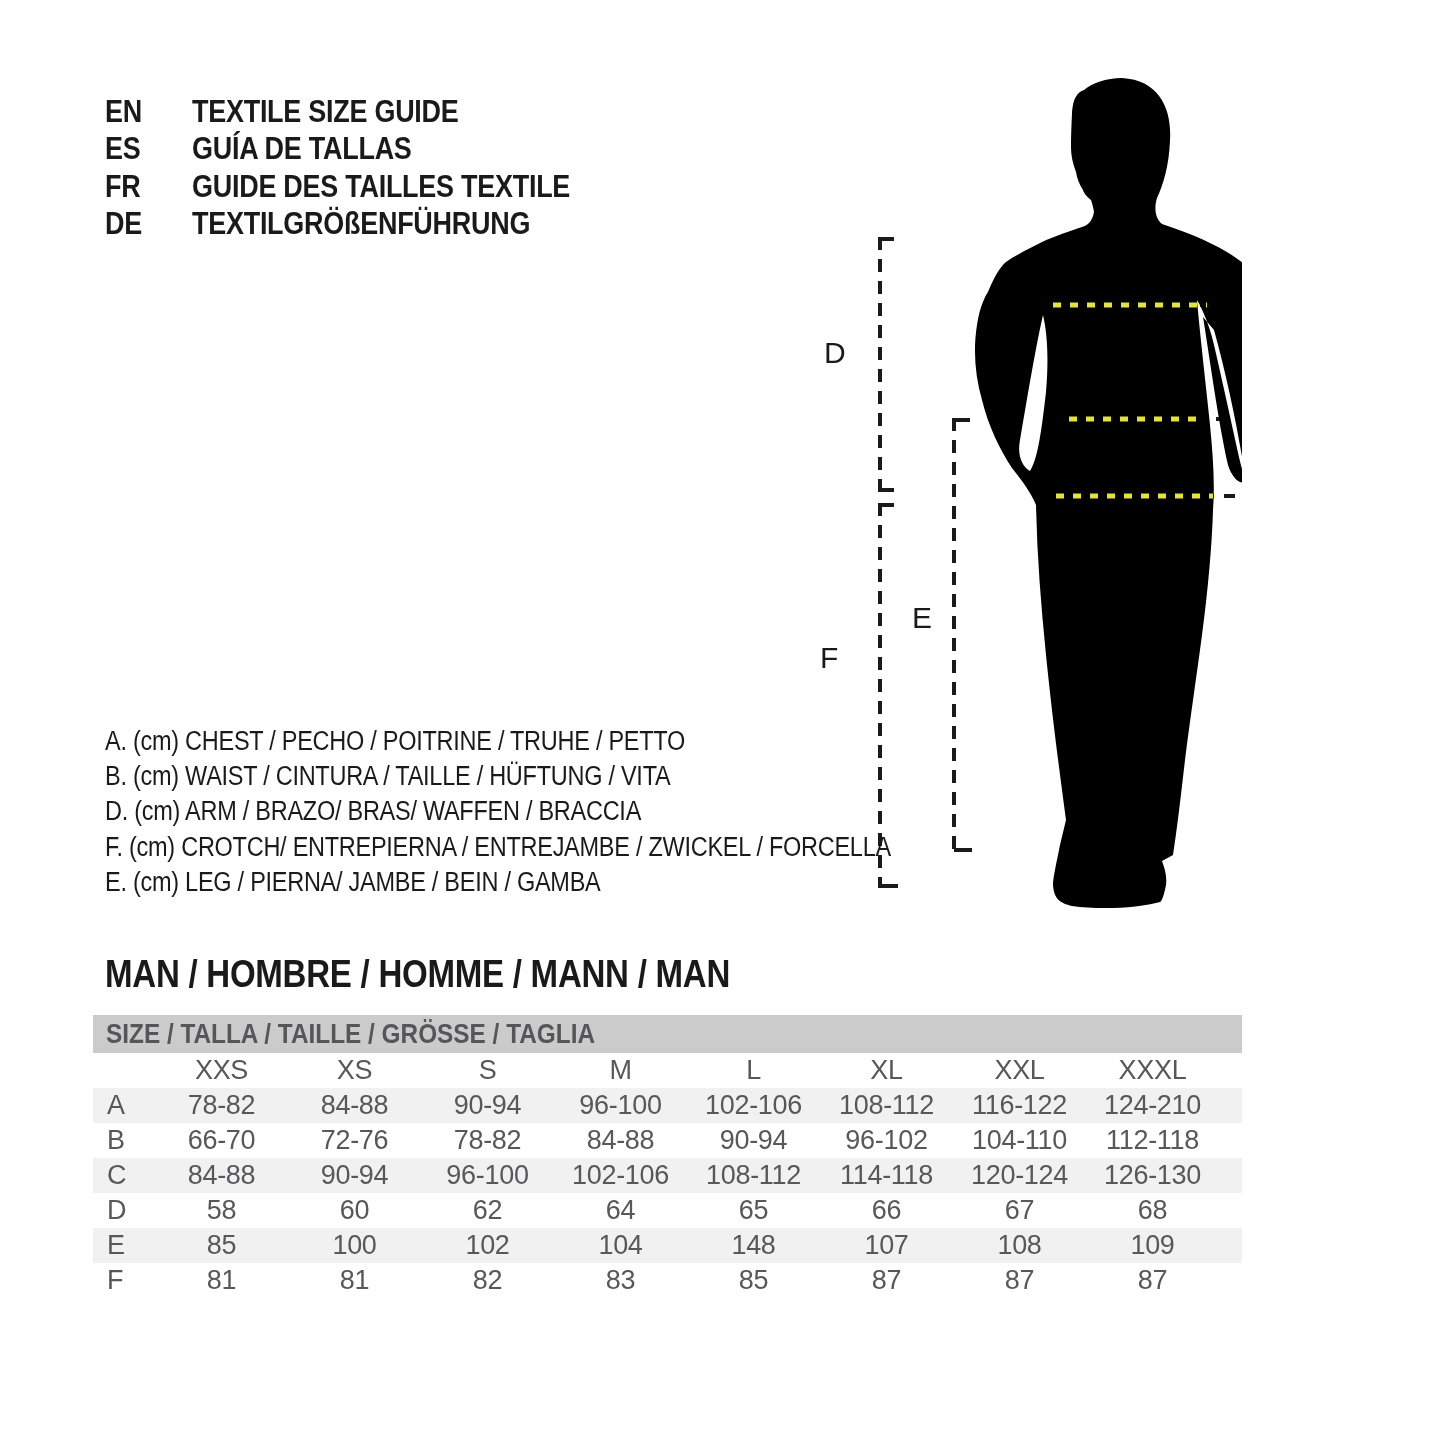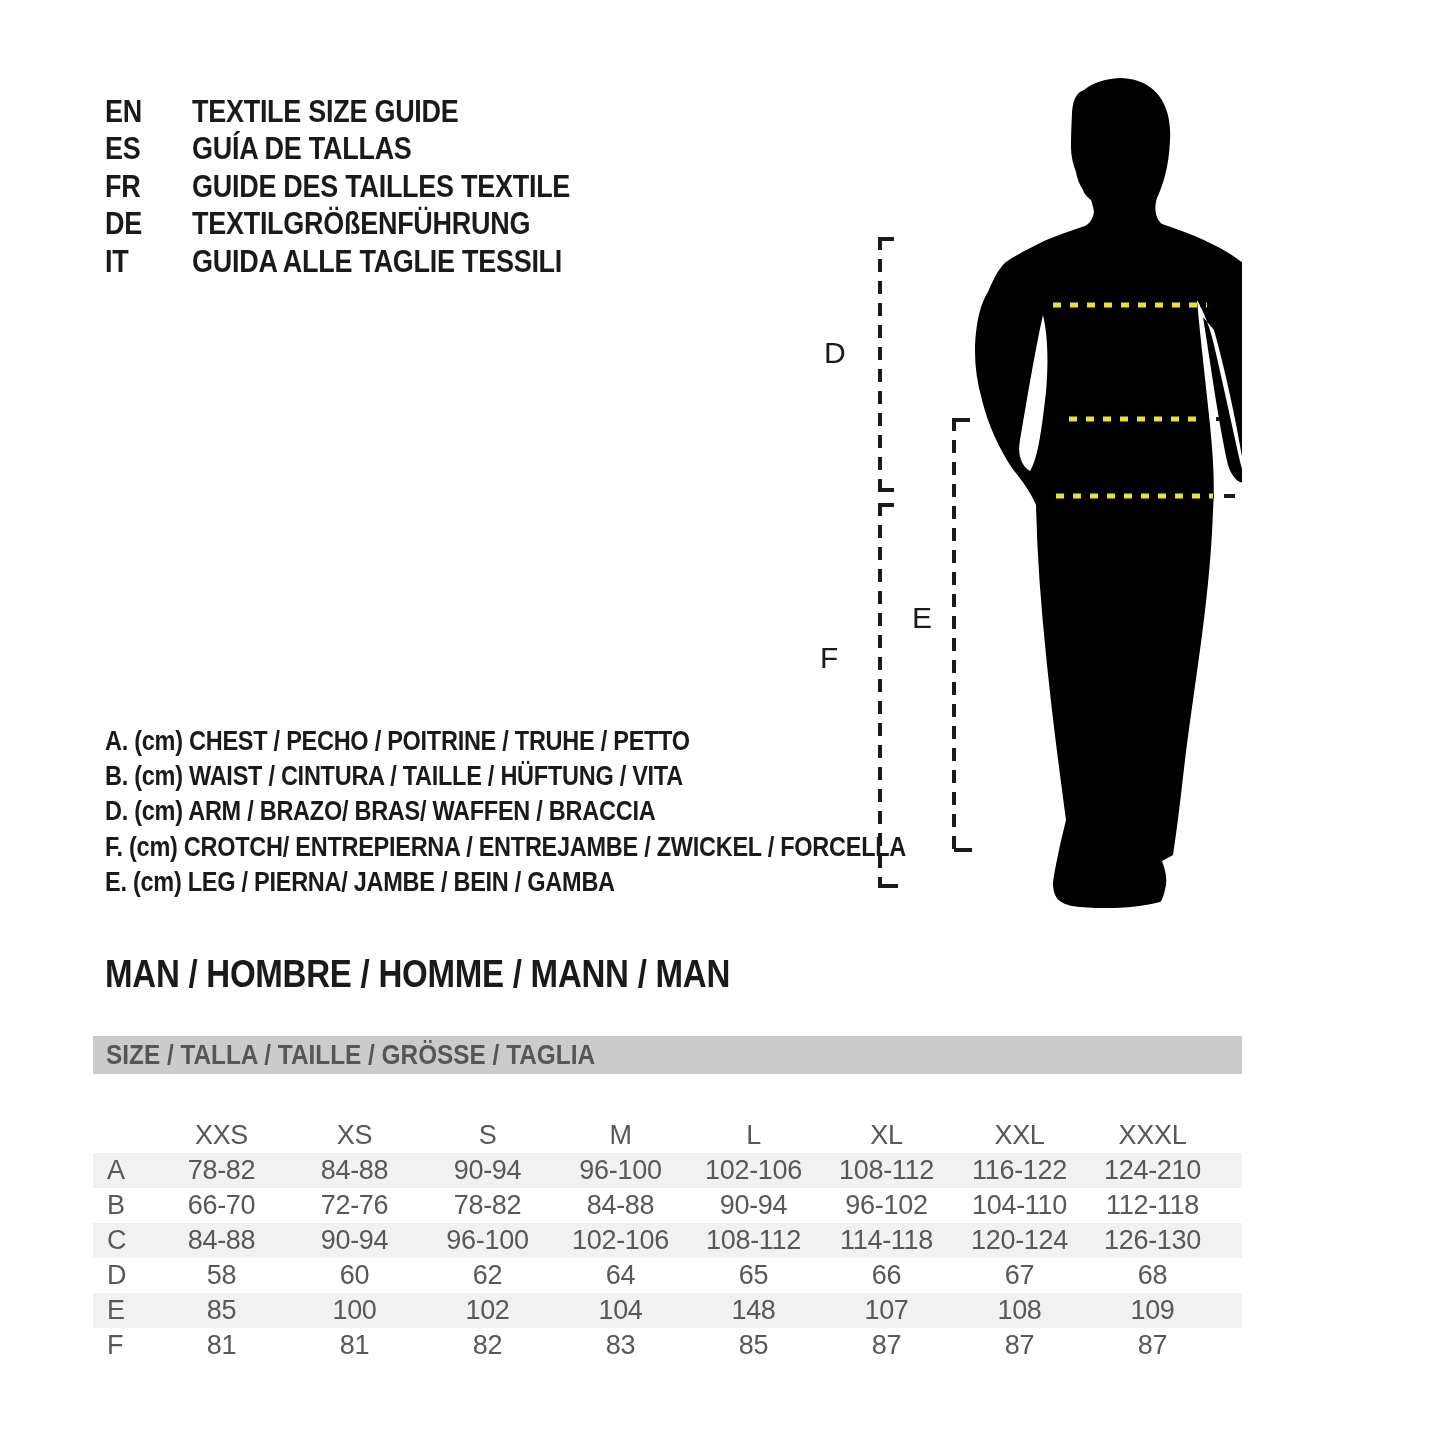--- a/index.html
+++ b/index.html
@@ -9,40 +9,40 @@
   }
   .cond{display:inline-block;transform:scaleX(.87);transform-origin:0 50%;white-space:nowrap;}
 
   
   .lang-block{position:absolute;left:105px;top:93px;}
   .lang-row{display:flex;height:37.5px;align-items:center;font-size:31px;font-weight:bold;letter-spacing:-.3px;}
   .lang-code{flex:0 0 87px;}
 
   
   .legend-block{position:absolute;left:105px;top:724px;}
-  .legend-row{height:35.2px;display:flex;align-items:center;font-size:27px;font-weight:bold;letter-spacing:-.3px;}
+  .legend-row{height:35.2px;display:flex;align-items:center;font-size:27px;font-weight:normal;letter-spacing:-.3px;}
 
   
   .category-line{position:absolute;left:105px;top:956px;height:36px;display:flex;align-items:center;
     font-size:38px;font-weight:bold;letter-spacing:-.3px;text-align:center;}
 
   
   .figure-svg{position:absolute;left:820px;top:55px;width:520px;height:900px;}
   .marker{position:absolute;font-size:30px;line-height:30px;color:#1a1a1a;}
   .marker-a{left:1318px;top:290px;}
   .marker-b{left:1318px;top:404px;}
   .marker-c{left:1318px;top:481px;}
   .marker-d{left:824px;top:338px;}
   .marker-e{left:912px;top:603px;}
   .marker-f{left:820px;top:643px;}
 
   
-  .size-table{position:absolute;left:93px;top:1036px;width:1254px;}
+  .size-table{position:absolute;left:93px;top:1015px;width:1254px;}
   .table-title{height:38px;display:flex;align-items:center;padding-left:13px;font-size:28px;font-weight:bold;}
-  .size-table table{border-collapse:collapse;table-layout:fixed;width:100%;margin-top:44px;}
+  .size-table table{border-collapse:collapse;table-layout:fixed;width:100%;}
   .size-table td{height:35px;padding:0;text-align:center;vertical-align:middle;font-size:27px;letter-spacing:-.3px;}
   .size-table td.rlabel{text-align:left;padding-left:14px;}
   .col-label{width:62px;} .col-size{width:133px;} .col-fill{width:128px;}
 </style>
 </head>
 <body>
 
 <div class="page" style="background-color: rgb(255, 255, 255); color: rgb(26, 26, 26);">
 
   <div class="lang-block">
@@ -54,24 +54,20 @@
       <span class="lang-code"><span class="cond">ES</span></span>
       <span class="cond">GUÍA DE TALLAS</span>
     </div>
     <div class="lang-row">
       <span class="lang-code"><span class="cond">FR</span></span>
       <span class="cond">GUIDE DES TAILLES TEXTILE</span>
     </div>
     <div class="lang-row">
       <span class="lang-code"><span class="cond">DE</span></span>
       <span class="cond">TEXTILGRÖßENFÜHRUNG</span>
-    </div>
-    <div class="lang-row">
-      <span class="lang-code"><span class="cond">IT</span></span>
-      <span class="cond">GUIDA ALLE TAGLIE TESSILI</span>
     </div>
   </div>
 
   <svg class="figure-svg" viewBox="0 0 520 900" xmlns="http://www.w3.org/2000/svg">
 
     <path d="M233,250 H493" fill="none" stroke-width="4" stroke-dasharray="11 10" stroke="#1a1a1a"></path>
     <path d="M249,364 H490" fill="none" stroke-width="4" stroke-dasharray="11 10" stroke="#1a1a1a"></path>
     <path d="M236,441 H490" fill="none" stroke-width="4" stroke-dasharray="11 10" stroke="#1a1a1a"></path>
 
     <path fill-rule="evenodd" d="M302,23

